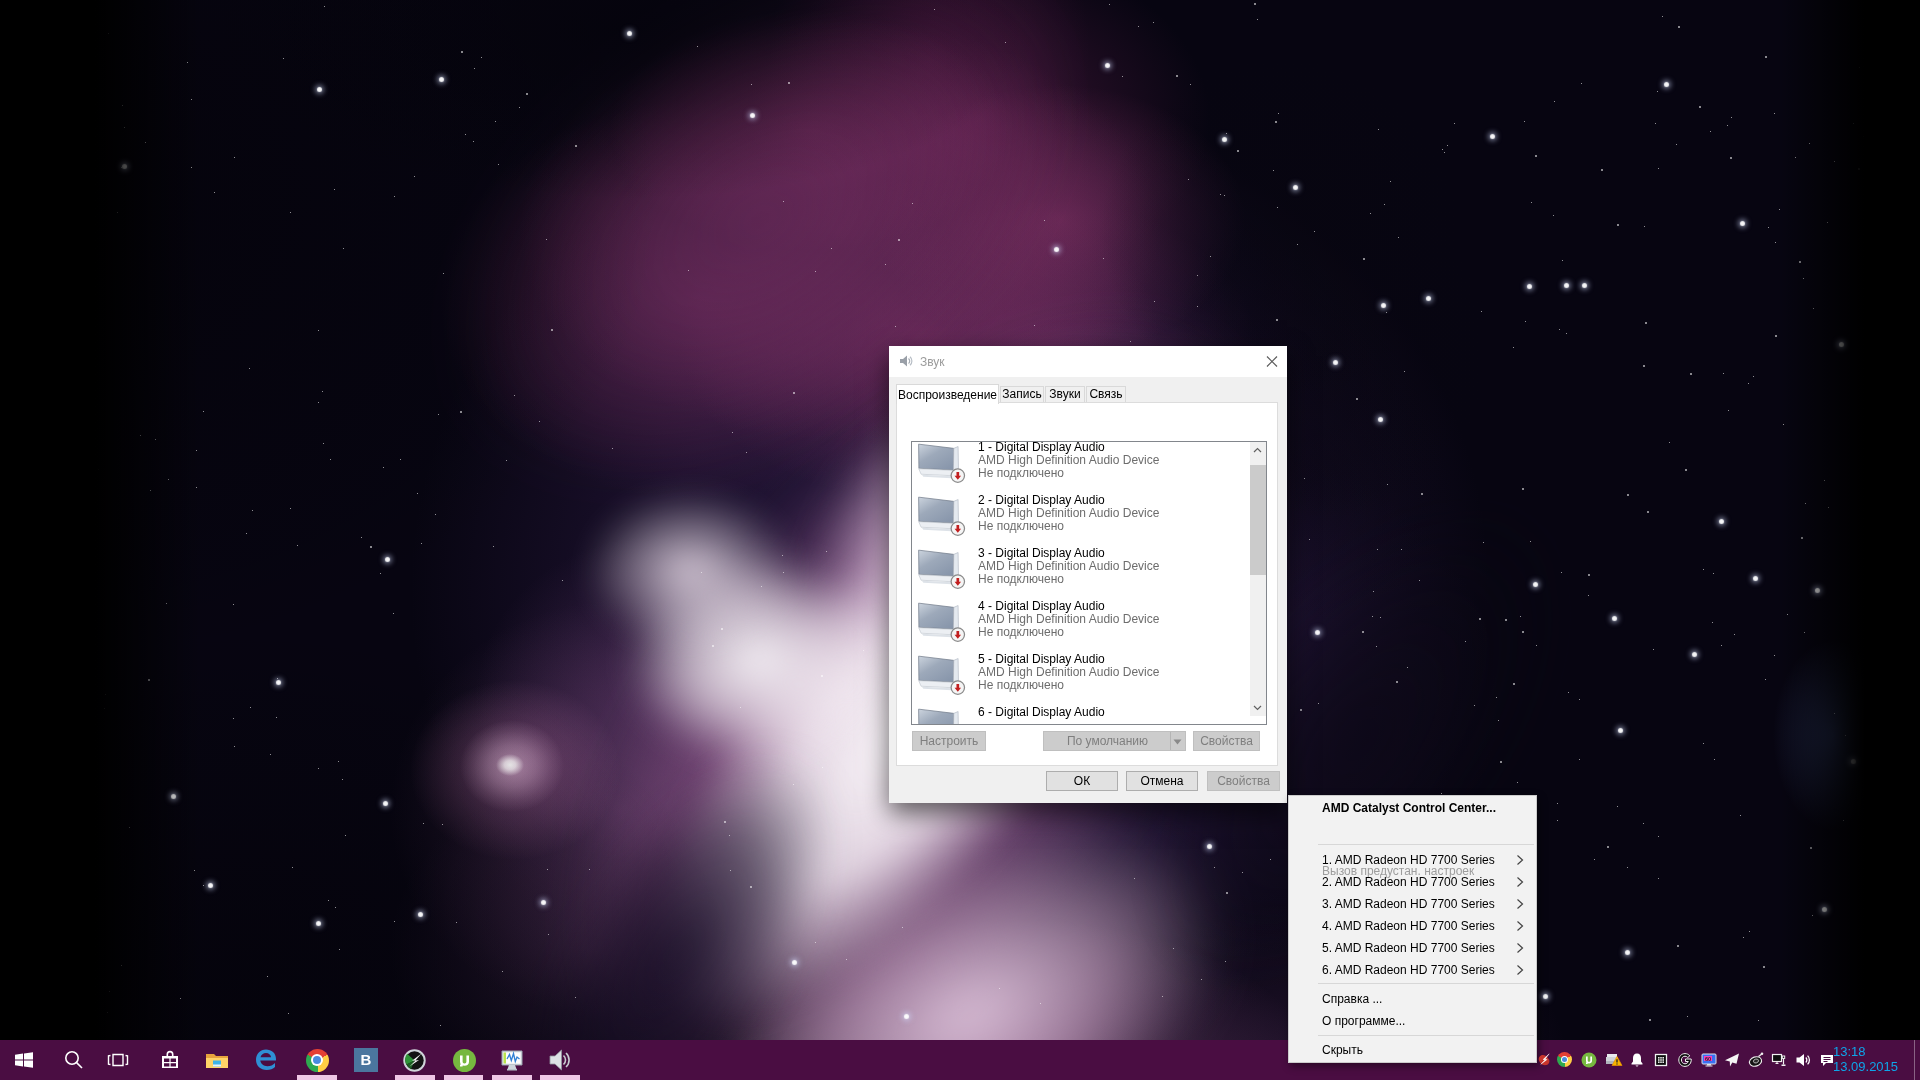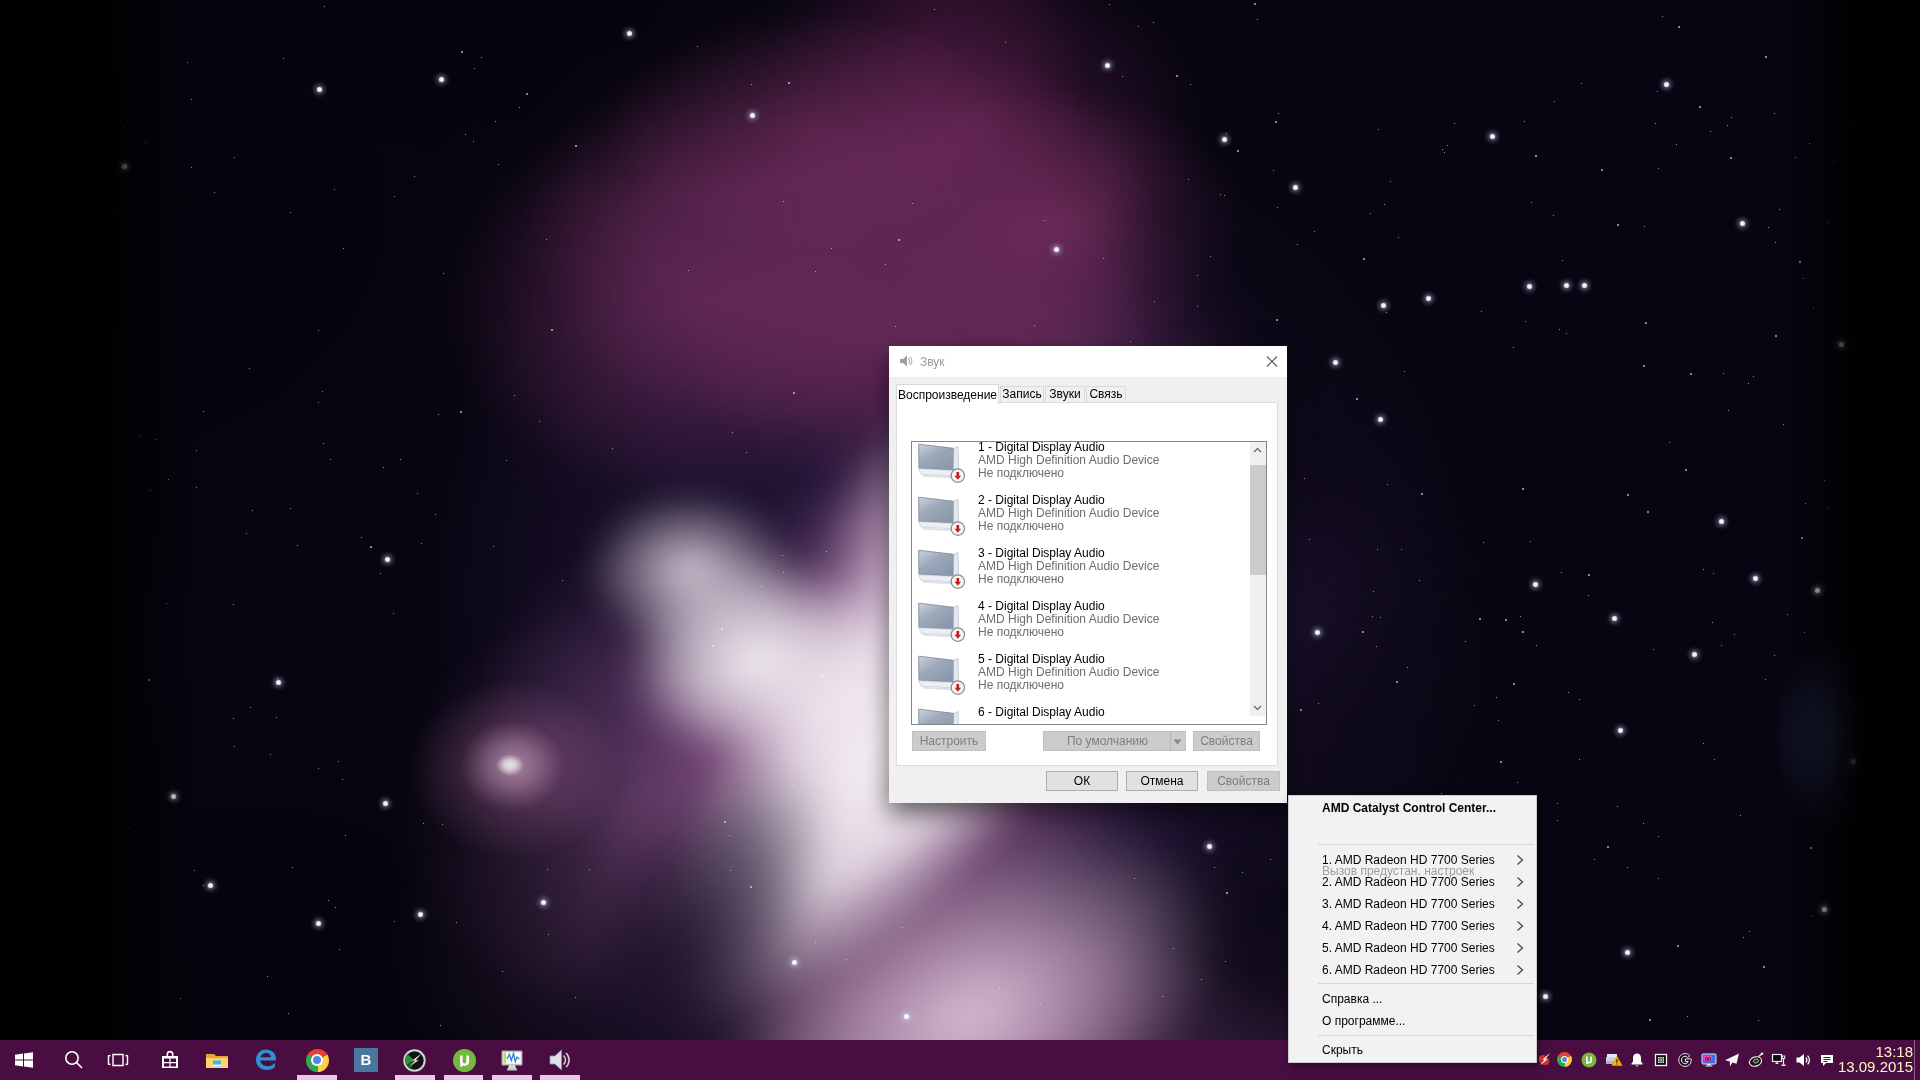--- a/index.html
+++ b/index.html
@@ -78,21 +78,21 @@
 #menu{position:absolute;z-index:50;left:1288px;top:795px;width:249px;height:268px;background:#f2f2f2;border:1px solid #cccccc;box-sizing:border-box;box-shadow:2px 3px 8px rgba(0,0,0,0.45);font-size:12px;}
 #menu .mi{position:absolute;left:1px;width:245px;height:22px;line-height:22px;padding-left:32px;color:#000;}
 #menu .dis{color:#9d9d9d;}
 #menu .sep{position:absolute;left:29px;width:216px;height:1px;background:#d7d7d7;}
 #menu .sub{position:absolute;left:227px;top:5px;width:8px;height:12px;}
 
 #tbar{position:absolute;left:0;top:1040px;width:1920px;height:40px;background:#4a0d42;}
 .tic{position:absolute;top:0;width:48px;height:40px;display:flex;align-items:center;justify-content:center;}
 .runbar{position:absolute;top:35px;height:5px;background:#efc7e6;}
 .tray{position:absolute;top:1052px;width:16px;height:16px;z-index:60;}
-#clock{position:absolute;right:7px;top:1044px;width:80px;text-align:right;color:#fef9c3;font-size:15px;line-height:15px;z-index:60;}
+#clock{position:absolute;right:7px;top:1044px;width:80px;text-align:left;color:#0ea5e9;font-size:13px;line-height:15px;z-index:60;}
 #showdesk{position:absolute;right:0;top:1040px;width:5px;height:40px;border-left:1px solid rgba(255,255,255,0.35);}
 </style></head><body>
 <div id="wall"></div>
 <div class="nb" id="nb1"></div>
 <div class="nb" id="nb3"></div>
 <div class="nb" id="nb2"></div>
 <div class="nb" id="nb5"></div>
 <div class="nb" id="nb8"></div>
 <div class="nb" id="nb9"></div>
 <div class="nb" id="nb7"></div>

